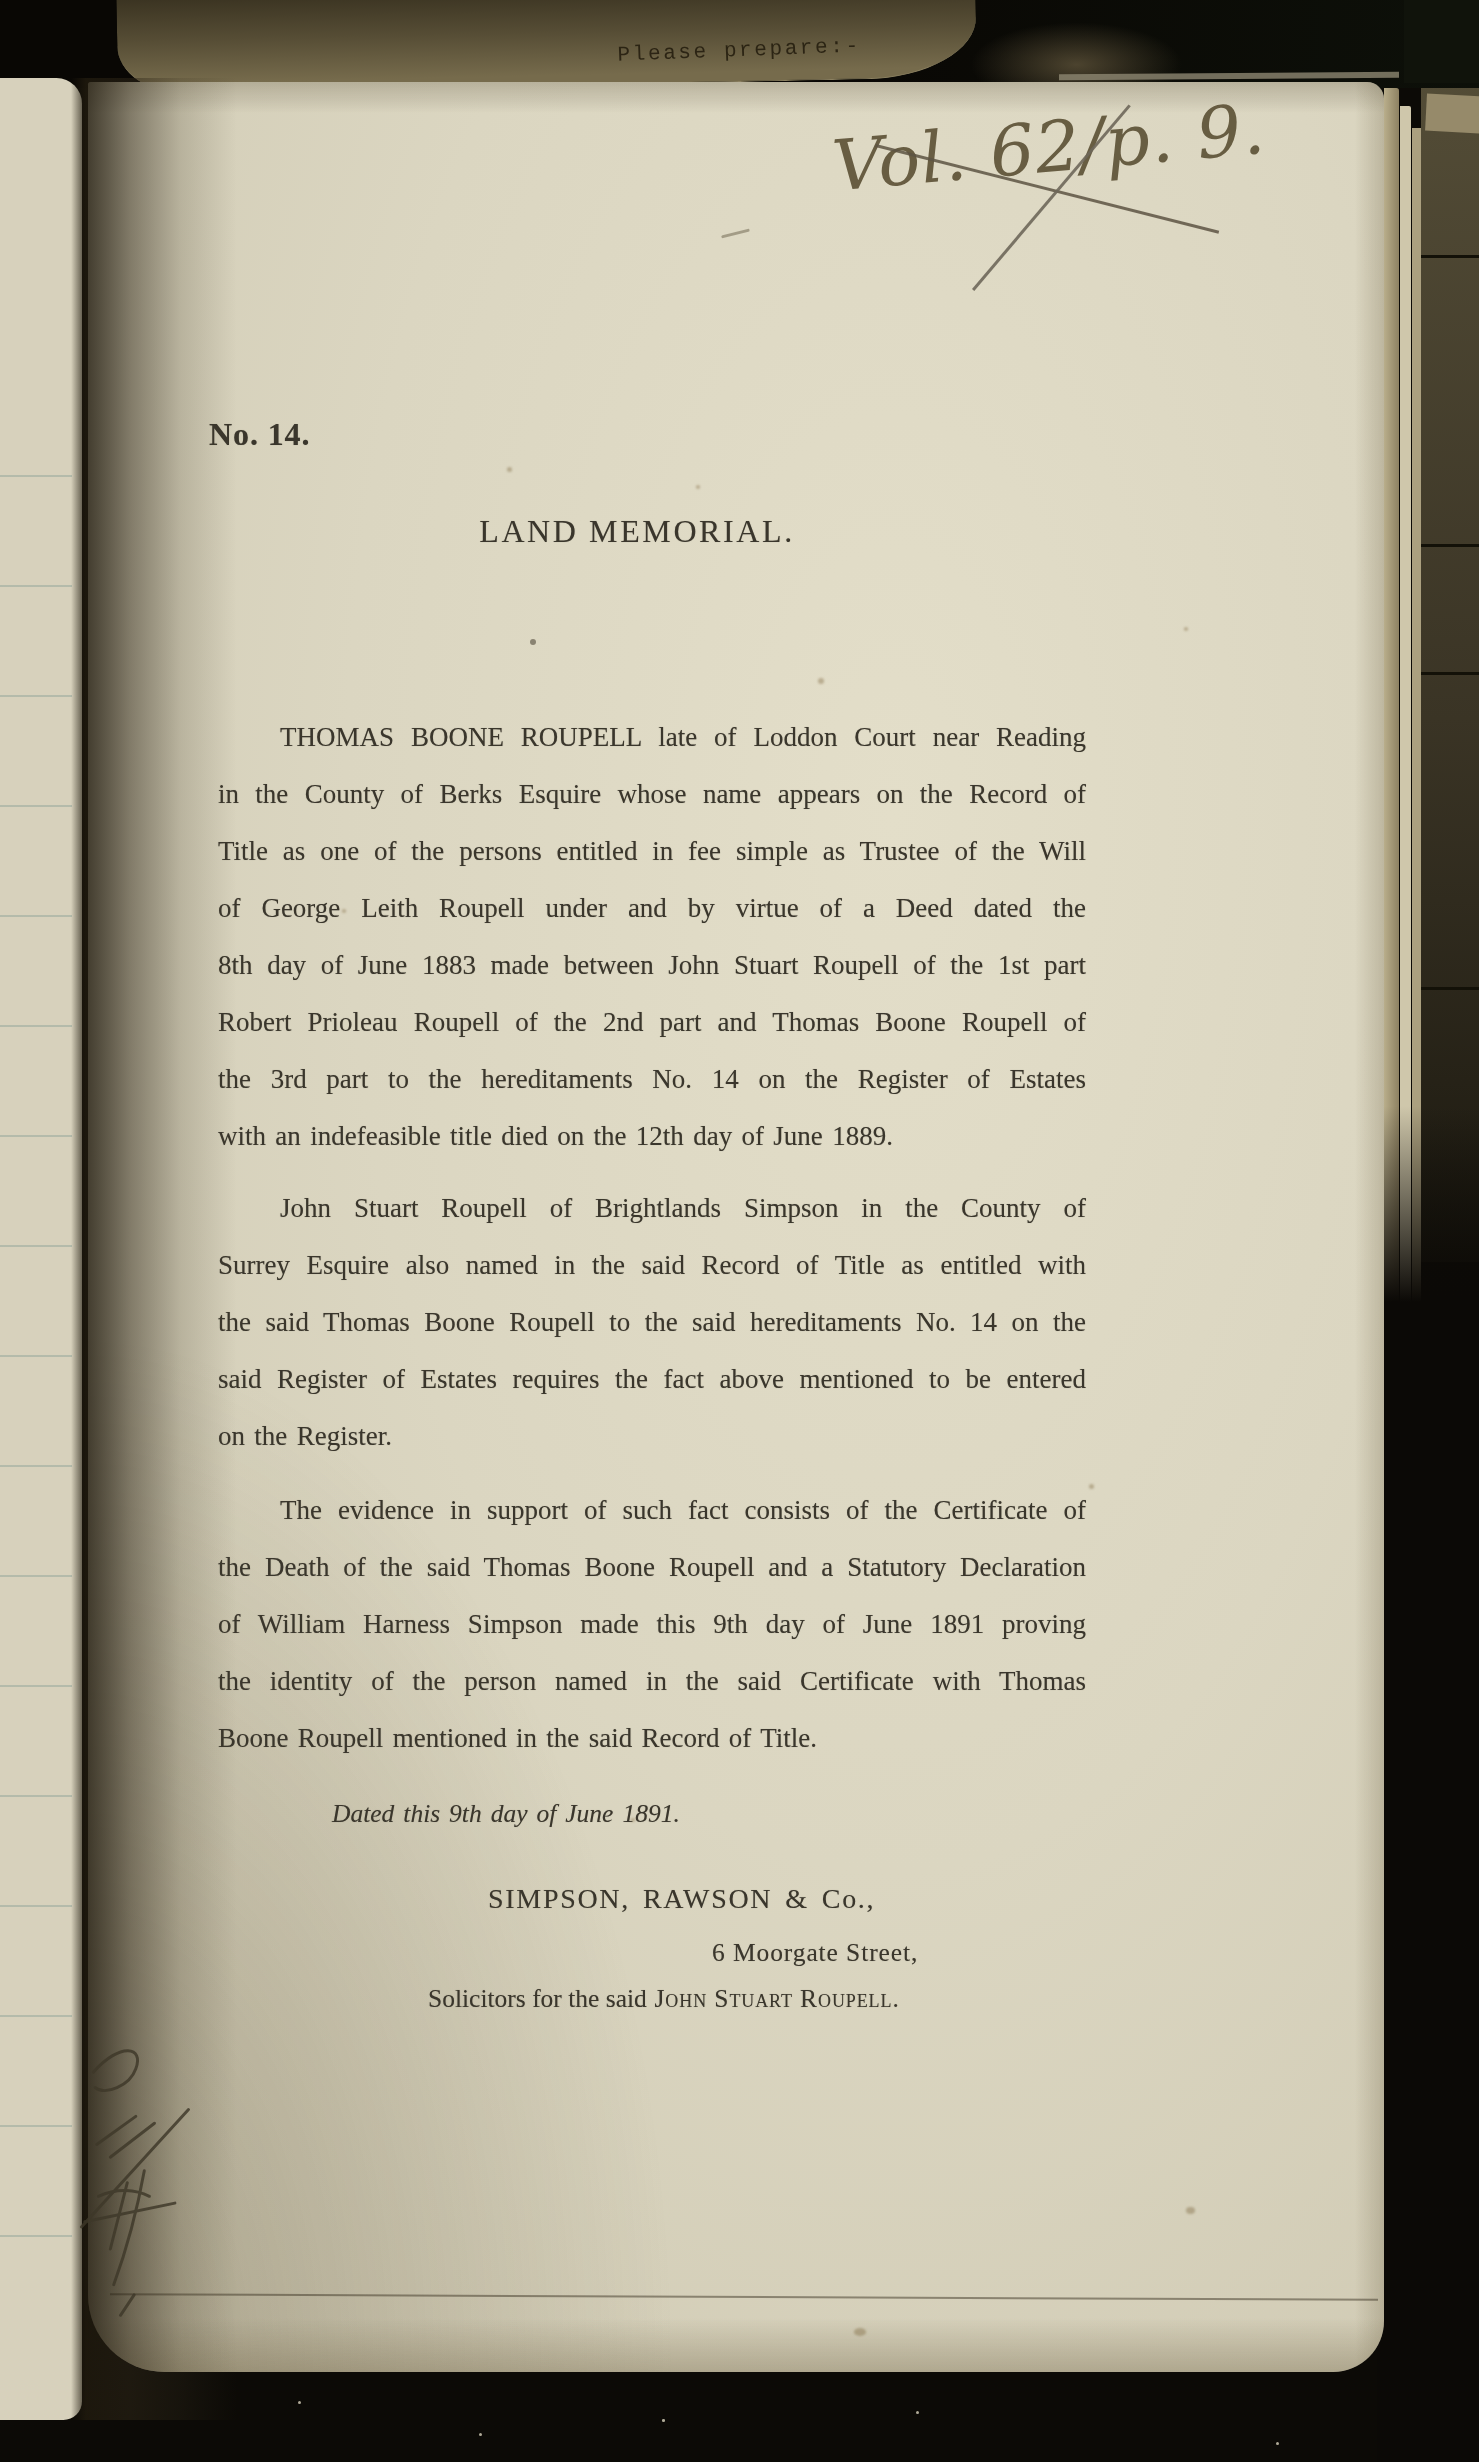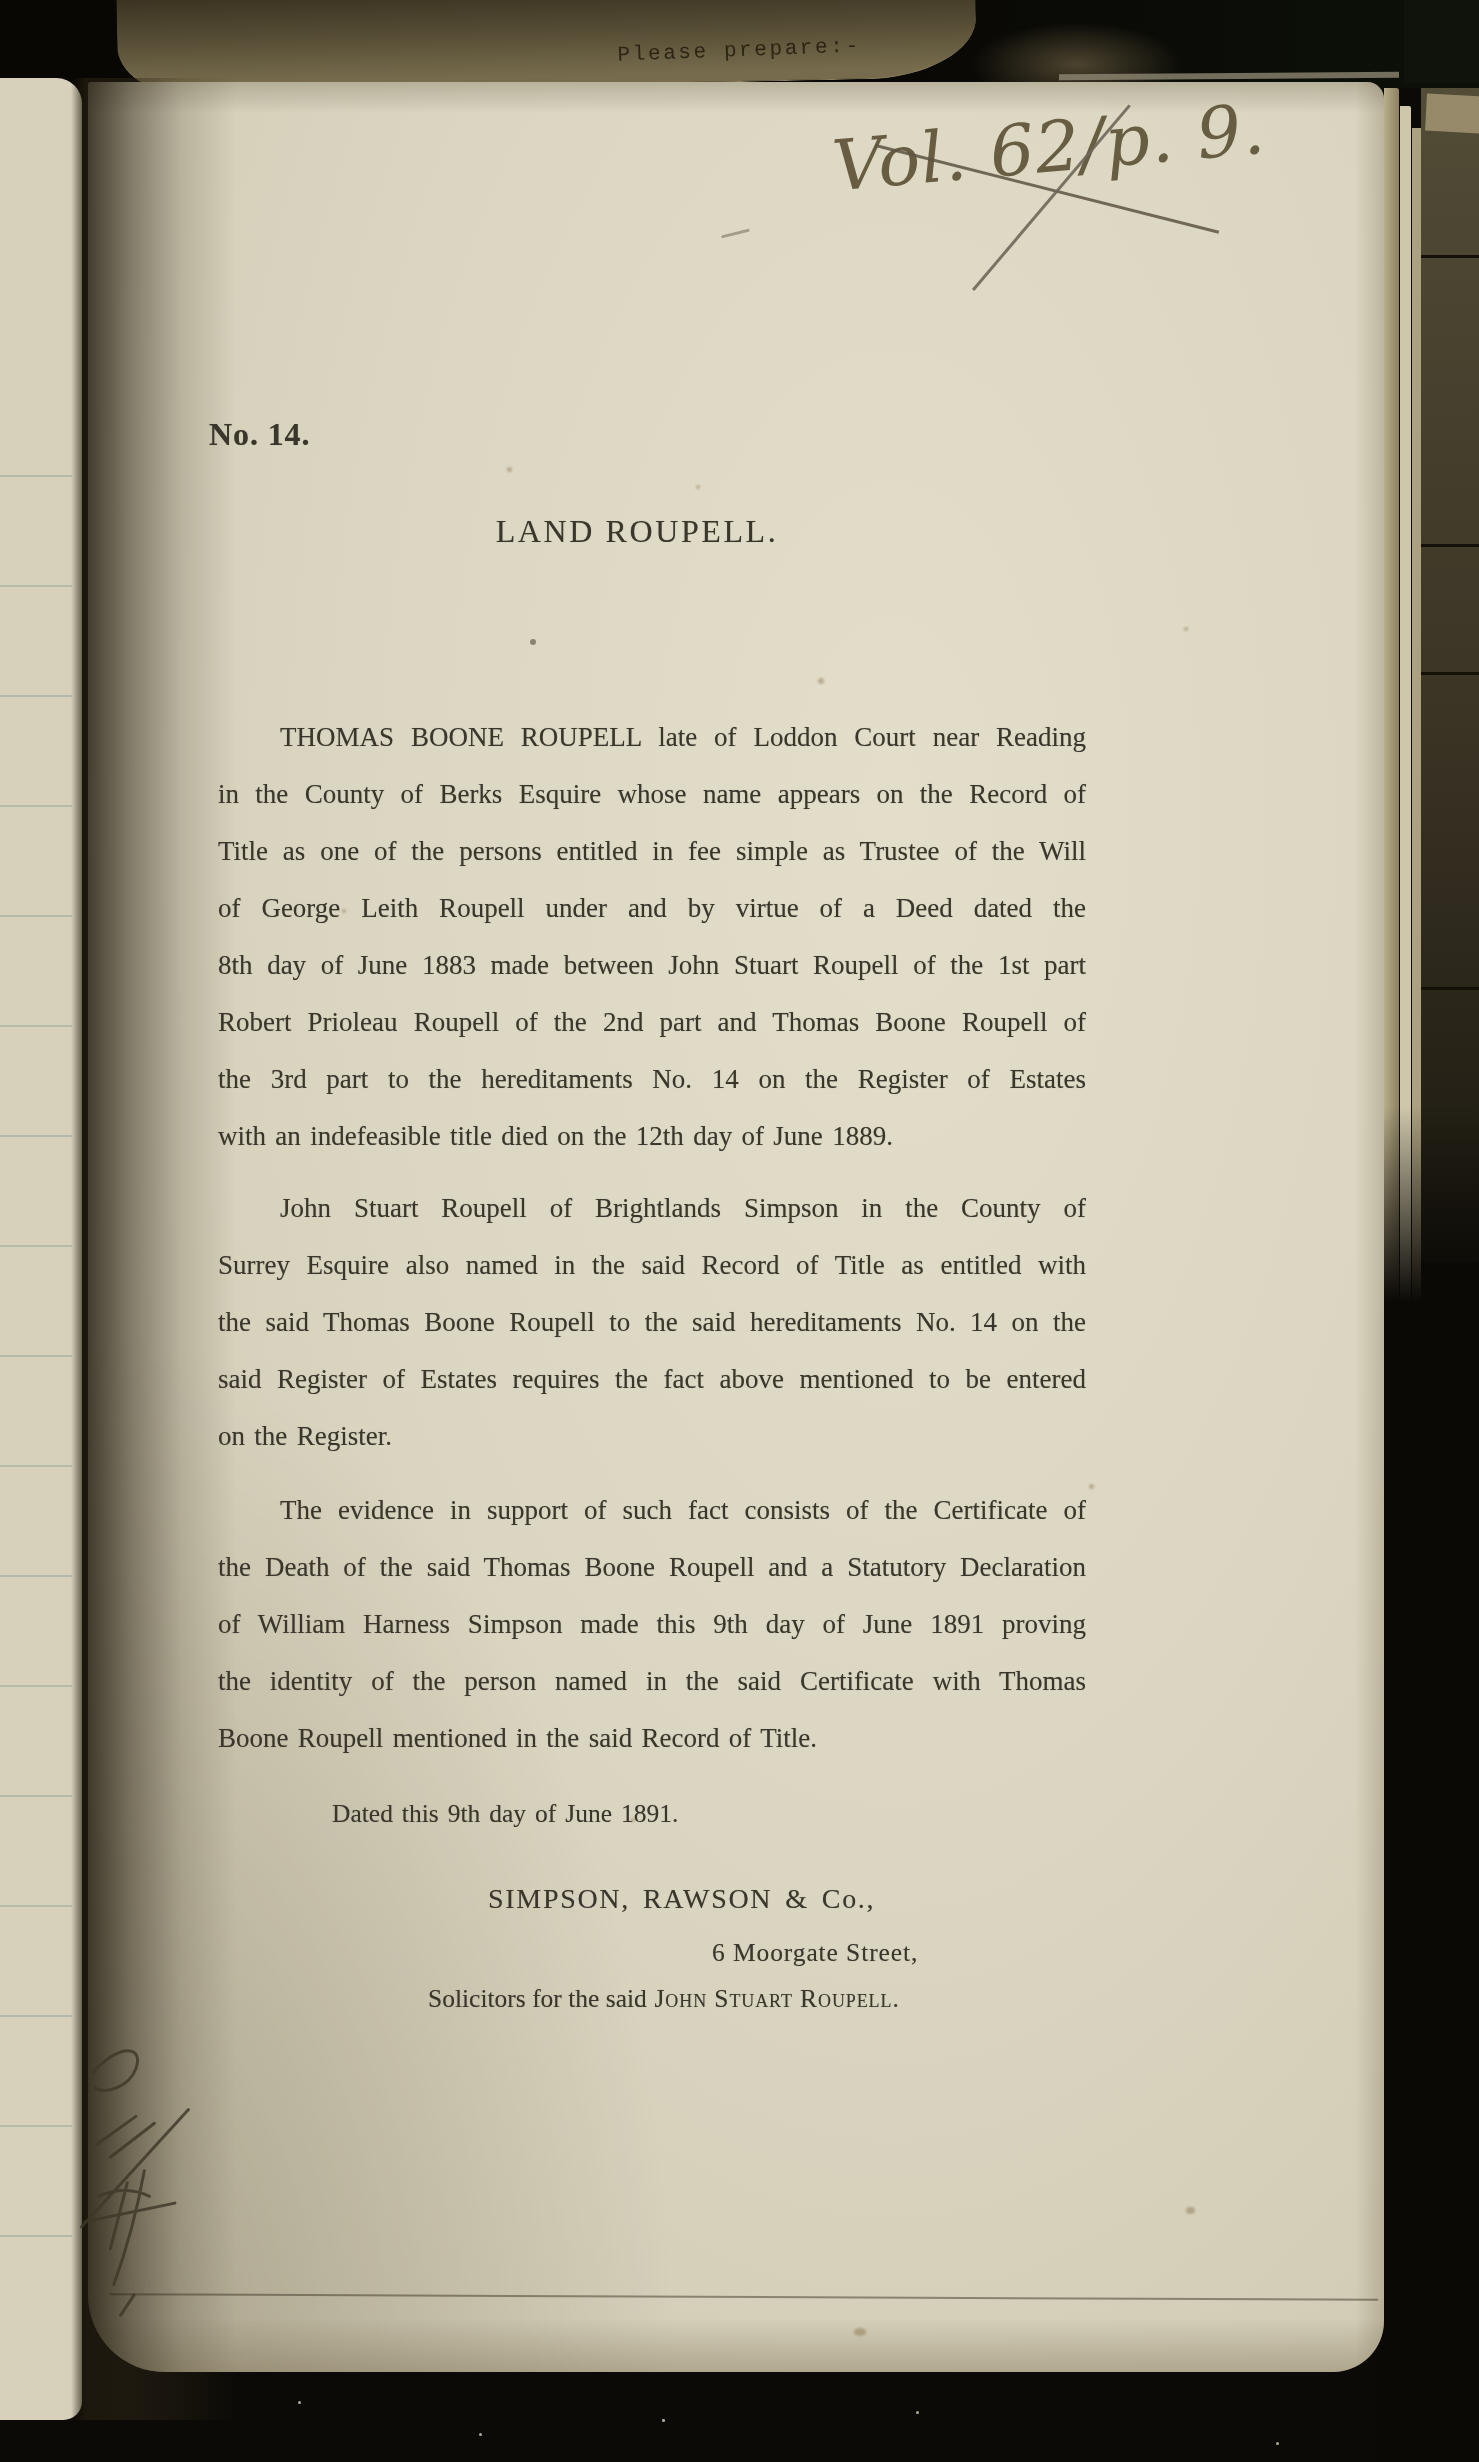--- a/index.html
+++ b/index.html
@@ -84,21 +84,21 @@
   .doc-number{left:121px;top:334px;font-size:32px;font-weight:bold;letter-spacing:0.9px;}
   .h-center{left:115px;width:868px;text-align:center;}
   .heading1{top:431px;font-size:32px;letter-spacing:2.6px;}
   .heading2{top:534px;font-size:32px;letter-spacing:2.6px;}
   .mem-dot{left:442px;top:557px;width:6px;height:6px;border-radius:50%;background:rgba(70,62,48,.55);}
   .para{left:130px;width:868px;font-size:27px;word-spacing:2.6px;}
   .p1{top:627px;} .p2{top:1098px;} .p3{top:1400px;}
   .line{height:57px;line-height:57px;}
   .j{text-align:justify;text-align-last:justify;}
   .ind{text-indent:62px;}
-  .dated{left:244px;top:1717px;font-size:25.5px;word-spacing:2.6px;}
+  .dated{left:244px;top:1717px;font-size:25.5px;word-spacing:2.6px;font-style:italic;}
   .firm{left:388px;top:1801px;font-size:28px;letter-spacing:1.7px;word-spacing:4.3px;margin-left:12px;}
   .addr{left:624px;top:1856px;font-size:25.5px;letter-spacing:0.9px;}
   .solic{left:340px;top:1902px;width:648px;font-size:25.5px;}
   .smallcaps{font-variant:small-caps;letter-spacing:0.9px;margin-left:7.7px;}
   
   .hand-ref{
     left:744px;top:22px;width:493px;color:var(--hand-ink);
     font-family:"DejaVu Serif","Liberation Serif",serif;font-style:italic;
     font-size:70px;letter-spacing:0.9px;transform:rotate(-5deg);white-space:nowrap;opacity:.92;
   }
@@ -144,21 +144,21 @@
   </div>
 
   <div class="page">
 
     <div class="hand-ref">Vol. 62/p. 9.</div>
     <div class="strike-a"></div>
     <div class="strike-b"></div>
     <div class="smudge"></div>
 
     <div class="print doc-number">No. 14.</div>
-    <div class="print h-center heading1">LAND ROUPELL.</div>
+    <div class="print h-center heading1">LAND MEMORIAL.</div>
     <div class="mem-dot"></div>
 
     <div class="print para p1">
       <div class="line j ind">THOMAS BOONE ROUPELL late of Loddon Court near Reading</div>
       <div class="line j">in the County of Berks Esquire whose name appears on the Record of</div>
       <div class="line j">Title as one of the persons entitled in fee simple as Trustee of the Will</div>
       <div class="line j">of George Leith Roupell under and by virtue of a Deed dated the</div>
       <div class="line j">8th day of June 1883 made between John Stuart Roupell of the 1st part</div>
       <div class="line j">Robert Prioleau Roupell of the 2nd part and Thomas Boone Roupell of</div>
       <div class="line j">the 3rd part to the hereditaments No. 14 on the Register of Estates</div>

